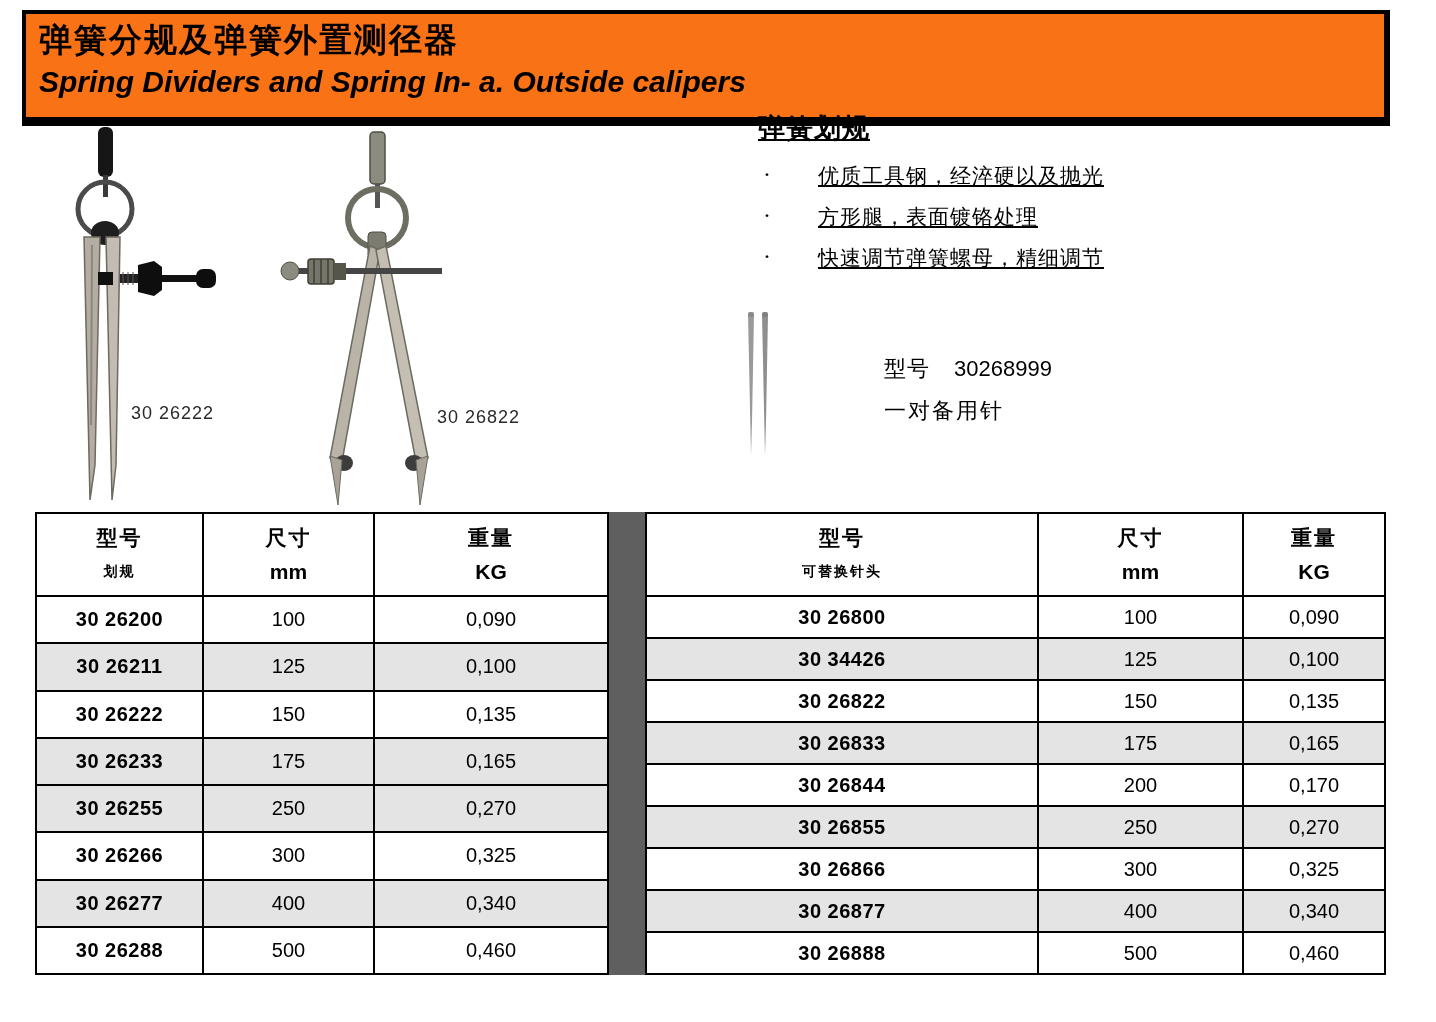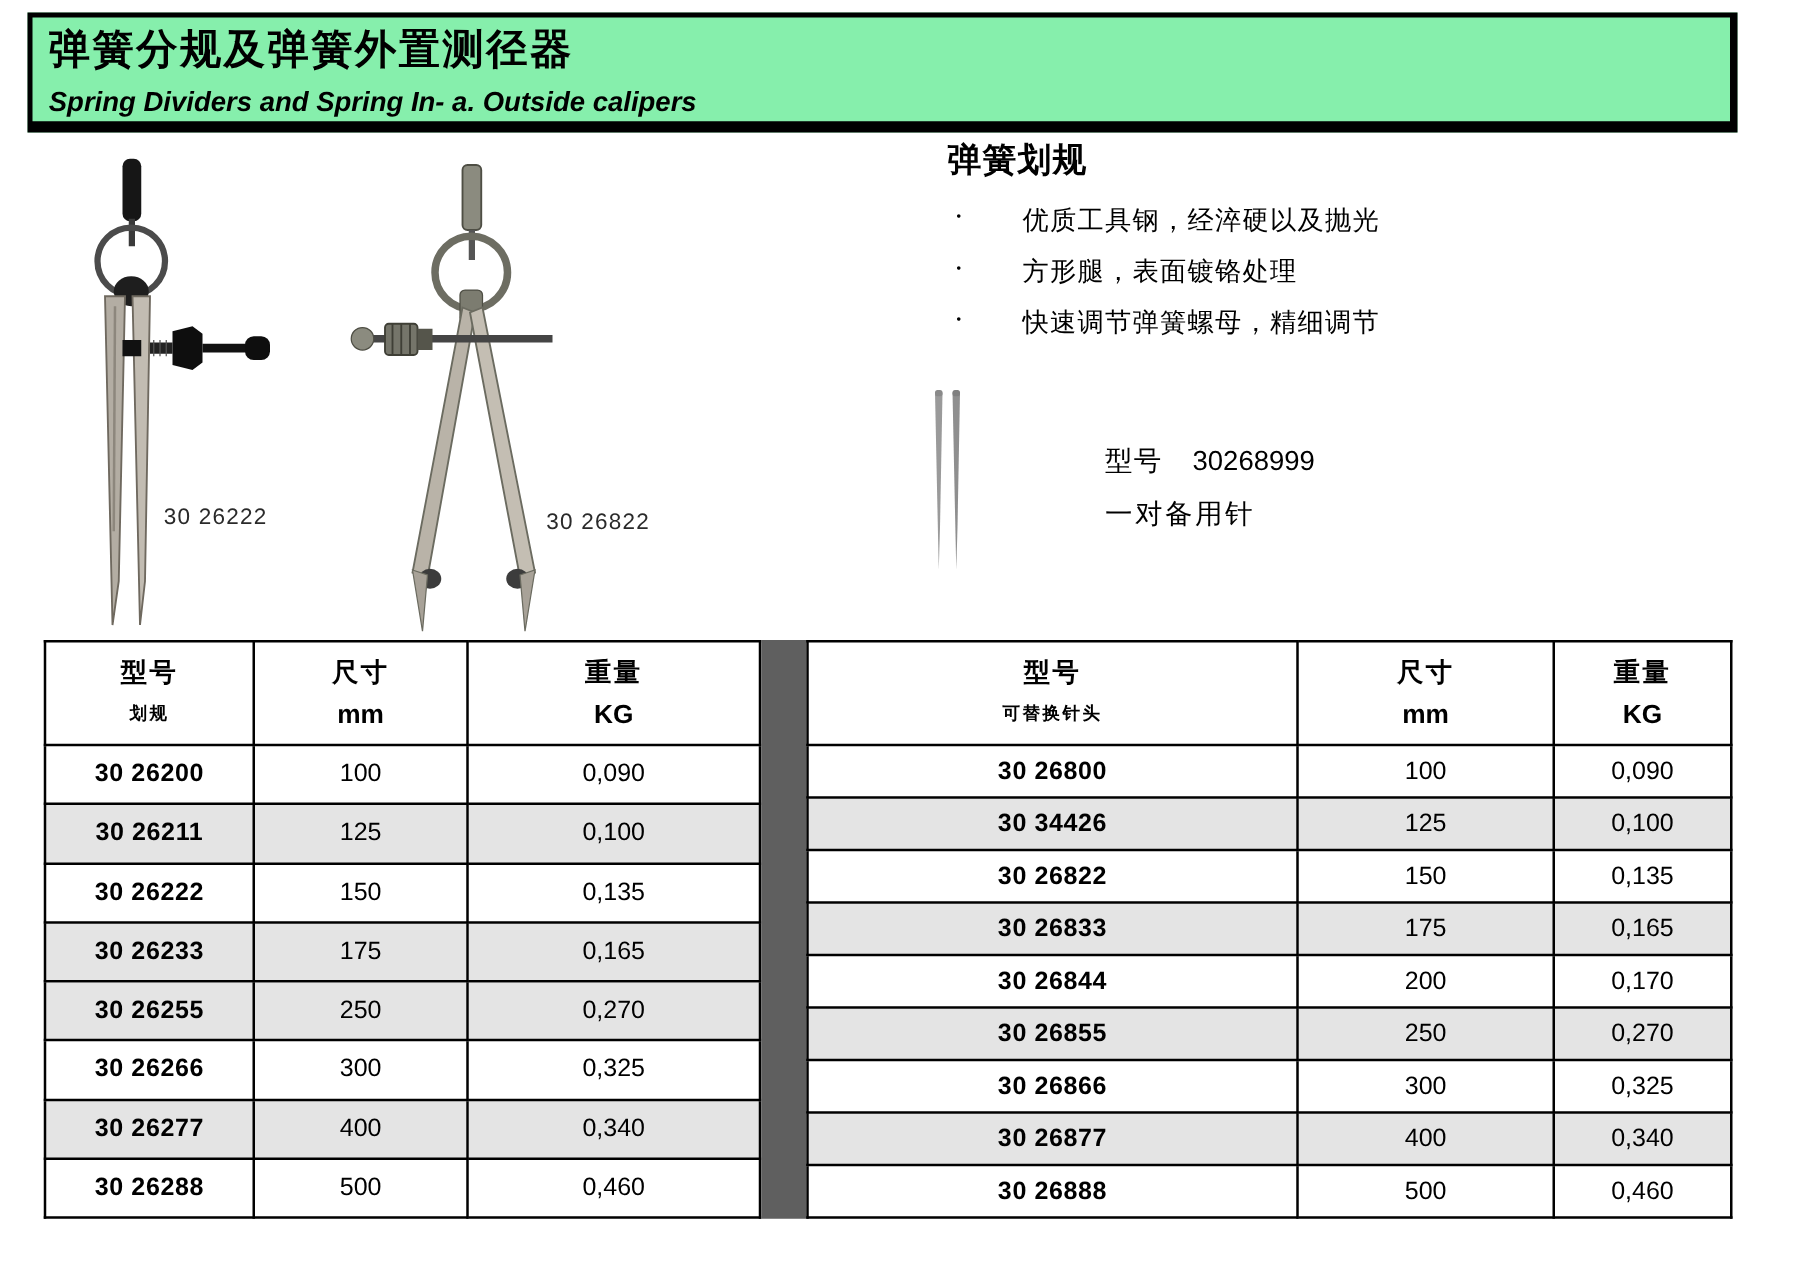--- a/index.html
+++ b/index.html
@@ -7,42 +7,42 @@
     --row-stripe:#e4e4e4;
     --table-border:#000000;
   }
   *{box-sizing:border-box;margin:0;padding:0;}
   html,body{background:#fff;}
   body{font-family:"Liberation Sans",sans-serif;color:#000;}
   .page{position:relative;width:1436px;height:1022px;background:#ffffff;overflow:hidden;}
 
   
   .header-box{
-    position:absolute;left:22px;top:10px;width:1368px;height:96px;
+    position:absolute;left:22px;top:10px;width:1368px;height:116px;
     border:4px solid #000;border-bottom-width:9px;border-right-width:6px;
-    background:#86efac;padding:4px 0 0 13px;
+    background:#f97316;padding:4px 0 0 13px;
   }
   .title-zh{
     font-family:"Liberation Serif",serif;font-size:33px;font-weight:600;
     letter-spacing:2px;line-height:44px;white-space:nowrap;
   }
   .title-en{
-    font-family:"Liberation Sans",sans-serif;font-size:22px;font-weight:bold;
+    font-family:"Liberation Sans",sans-serif;font-size:30px;font-weight:bold;
     font-style:italic;line-height:40px;white-space:nowrap;
   }
 
   
   .fig{position:absolute;}
   .fig-label{
     position:absolute;font-family:"Liberation Sans",sans-serif;
     font-size:18px;color:#2a2a2a;letter-spacing:1px;white-space:nowrap;
   }
 
   
-  .desc{position:absolute;left:758px;top:110px;width:660px;}
+  .desc{position:absolute;left:758px;top:110px;width:660px;text-decoration:underline;}
   .desc-heading{
     font-family:"Liberation Serif",serif;font-size:27px;font-weight:bold;
     letter-spacing:1px;margin-bottom:18px;
   }
   .desc-bullets{list-style:none;}
   .desc-bullets li{
     position:relative;padding-left:60px;margin-bottom:16px;
     font-family:"Liberation Serif",serif;font-size:21px;line-height:25px;
     letter-spacing:1px;
   }

